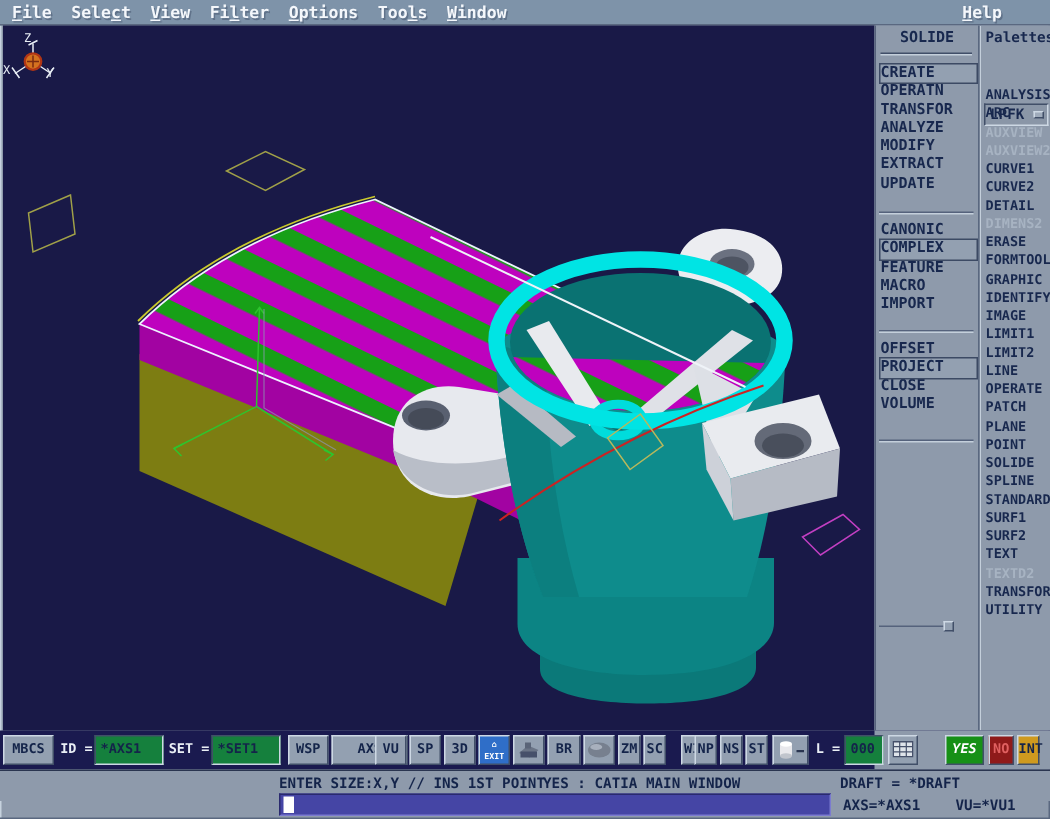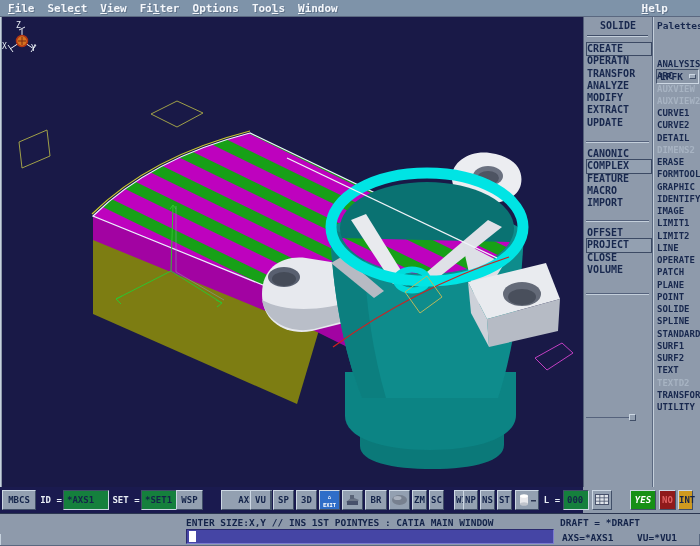--- a/index.html
+++ b/index.html
@@ -263,21 +263,21 @@
 
   <div class="toolbar">
     <div class="right-bg"></div>
 
     <span class="tbtn" style="left:2px;width:34px">MBCS</span>
     <span class="tlabel" style="left:40px;width:22px">ID =</span>
     <span class="tfield" style="left:63px;width:46px">*AXS1</span>
     <span class="tlabel" style="left:112px;width:28px">SET =</span>
     <span class="tfield" style="left:141px;width:46px">*SET1</span>
 
-    <span class="tbtn" style="left:176px;width:27px">WSP</span>
+    <span class="tbtn" style="left:192px;width:27px">WSP</span>
     <span class="tbtn" style="left:221px;width:51px">AXS</span>
     <span class="tbtn" style="left:250px;width:21px">VU</span>
     <span class="tbtn" style="left:273px;width:21px">SP</span>
     <span class="tbtn" style="left:296px;width:21px">3D</span>
 
     <span class="tbtn blue" style="left:319px;width:21px"><span>⌂</span><br><span>EXIT</span></span>
 
     <span class="tbtn" style="left:342px;width:21px;padding-top:2px;line-height:0"><svg width="17" height="14" viewBox="0 0 17 14">
           <polygon points="2,9 8,4 15,7 9,12" fill="#6a7486"></polygon>
           <rect x="3" y="8" width="11" height="4" fill="#46506a"></rect>

